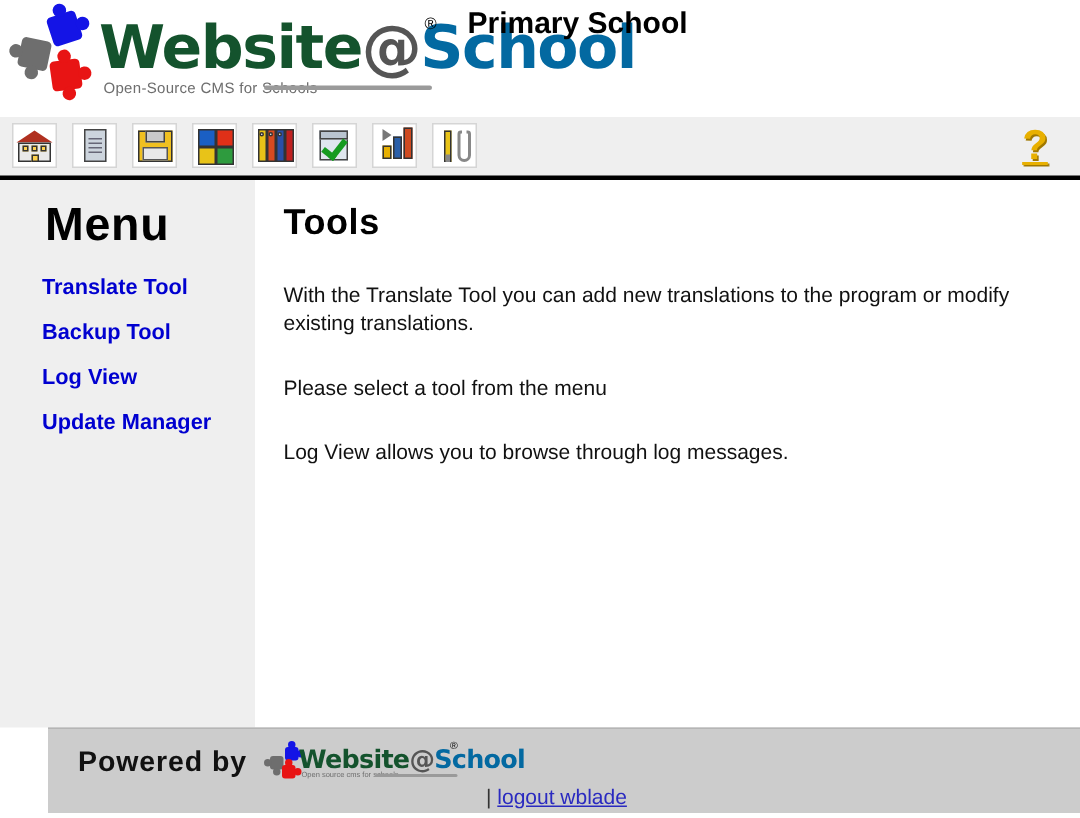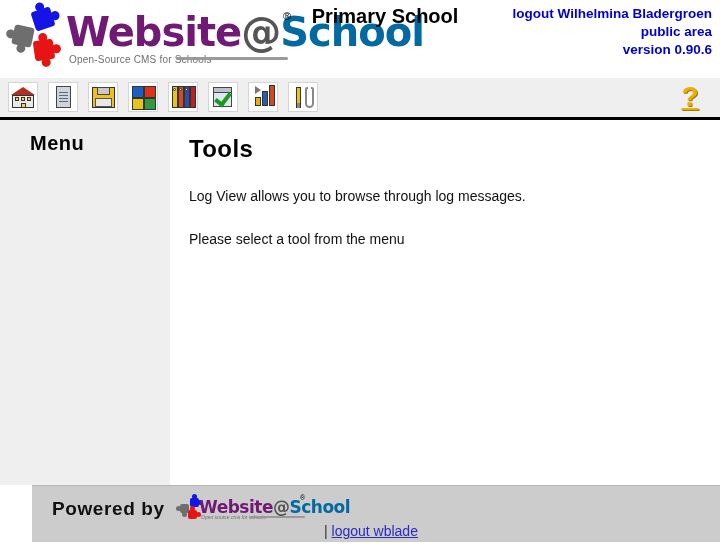--- a/index.html
+++ b/index.html
@@ -77,21 +77,21 @@
     position: absolute;
     left: 60px;
     top: 6px;
     white-space: nowrap;
     font-size: 40px;
     font-weight: bold;
     letter-spacing: -1px;
     font-family: "DejaVu Sans", sans-serif;
     line-height: 44px;
   }
-  .wm-website { color: #701a75; }
+  .wm-website { color: #14532d; }
   .wm-at { color: #555555; }
   .wm-school { color: #0369a1; }
   .wm-reg {
     position: absolute;
     left: 277px;
     top: 6px;
     font-size: 11px;
     color: #000000;
     font-family: "Liberation Sans", sans-serif;
   }
@@ -317,21 +317,21 @@
     position: absolute;
     left: 0; top: 0;
     width: 170px;
     height: 365px;
     background: #efefef;
     box-sizing: border-box;
   }
   .menu-title {
     position: absolute;
     left: 30px; top: 12px;
-    font-size: 20px;
+    font-size: 31px;
     font-weight: bold;
     color: #000000;
     font-family: "Liberation Sans", sans-serif;
     letter-spacing: 0.5px;
   }
   .menu-list {
     position: absolute;
     left: 28px;
     top: 63px;
     margin: 0; padding: 0;
@@ -488,25 +488,20 @@
       </div>
       <div class="wm-reg">®</div>
       <div class="wm-tag">Open-Source CMS for Schools</div>
       <div class="wm-rule"></div>
     </div>
 
     <div class="site-title">
       <div>Primary School</div>
     </div>
 
-    <div class="user-block">
-      <div><a href="#">logout Wilhelmina Bladergroen</a></div>
-      <div>public area</div>
-      <div>version 0.90.6</div>
-    </div>
   </div>
 
   <div class="toolbar">
     <div class="tb-icons">
 
       <a class="tb-btn ic-house" href="#">
         <span class="roof"></span>
           <span class="wall"></span>
         <span class="w w1"></span>
           <span class="w w2"></span>
@@ -566,26 +561,41 @@
       </a>
 
     </div>
     <a class="tb-help" href="#">?</a>
   </div>
 
   <div class="main">
 
     <div class="sidebar">
       <div class="menu-title">Menu</div>
+      <ul class="menu-list">
+        <li>
+          <a href="#">Translate Tool</a>
+        </li>
+        <li>
+          <a href="#">Backup Tool</a>
+        </li>
+        <li>
+          <a href="#">Log View</a>
+        </li>
+        <li>
+          <a href="#">Update Manager</a>
+        </li>
+      </ul>
     </div>
 
     <div class="content">
       <h1>Tools</h1>
+      <p>With the Translate Tool you can add new translations to the program or modify existing translations.</p>
+      <p>Please select a tool from the menu</p>
       <p>Log View allows you to browse through log messages.</p>
-      <p>Please select a tool from the menu</p>
     </div>
 
   </div>
 
   <div class="footer">
     <div class="powered">Powered by</div>
 
     <div class="foot-logo">
       <div class="foot-puzzle">
         <div class="fpz fpz-blue">

